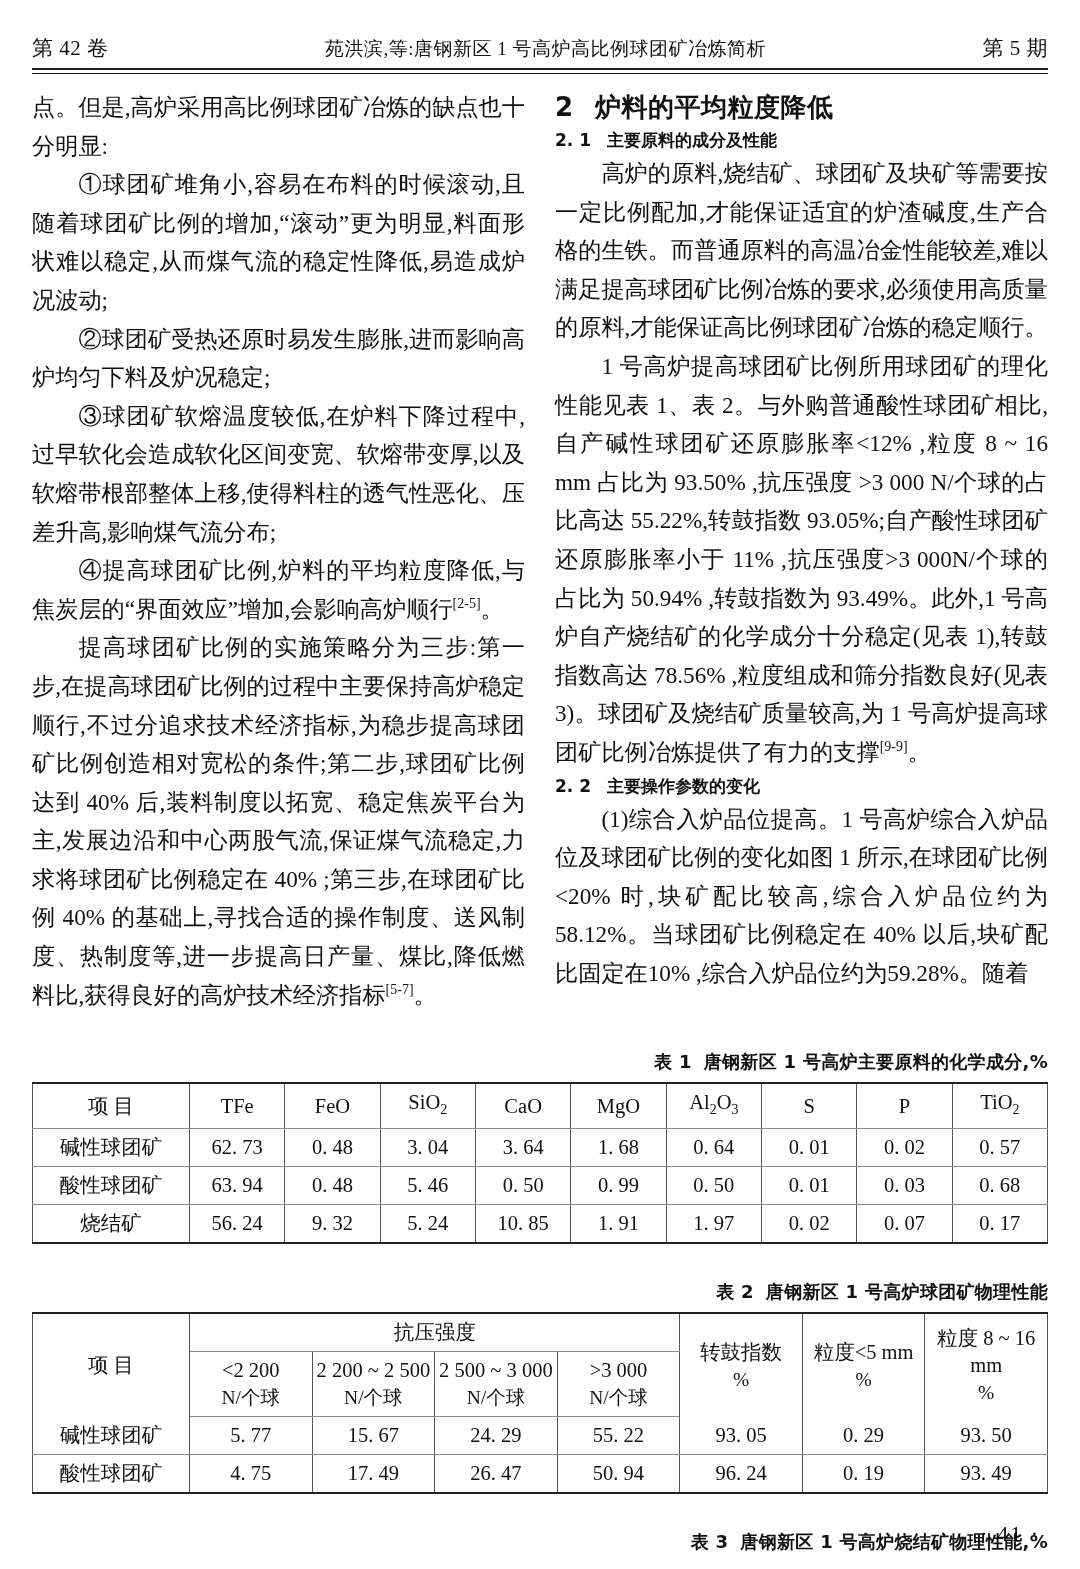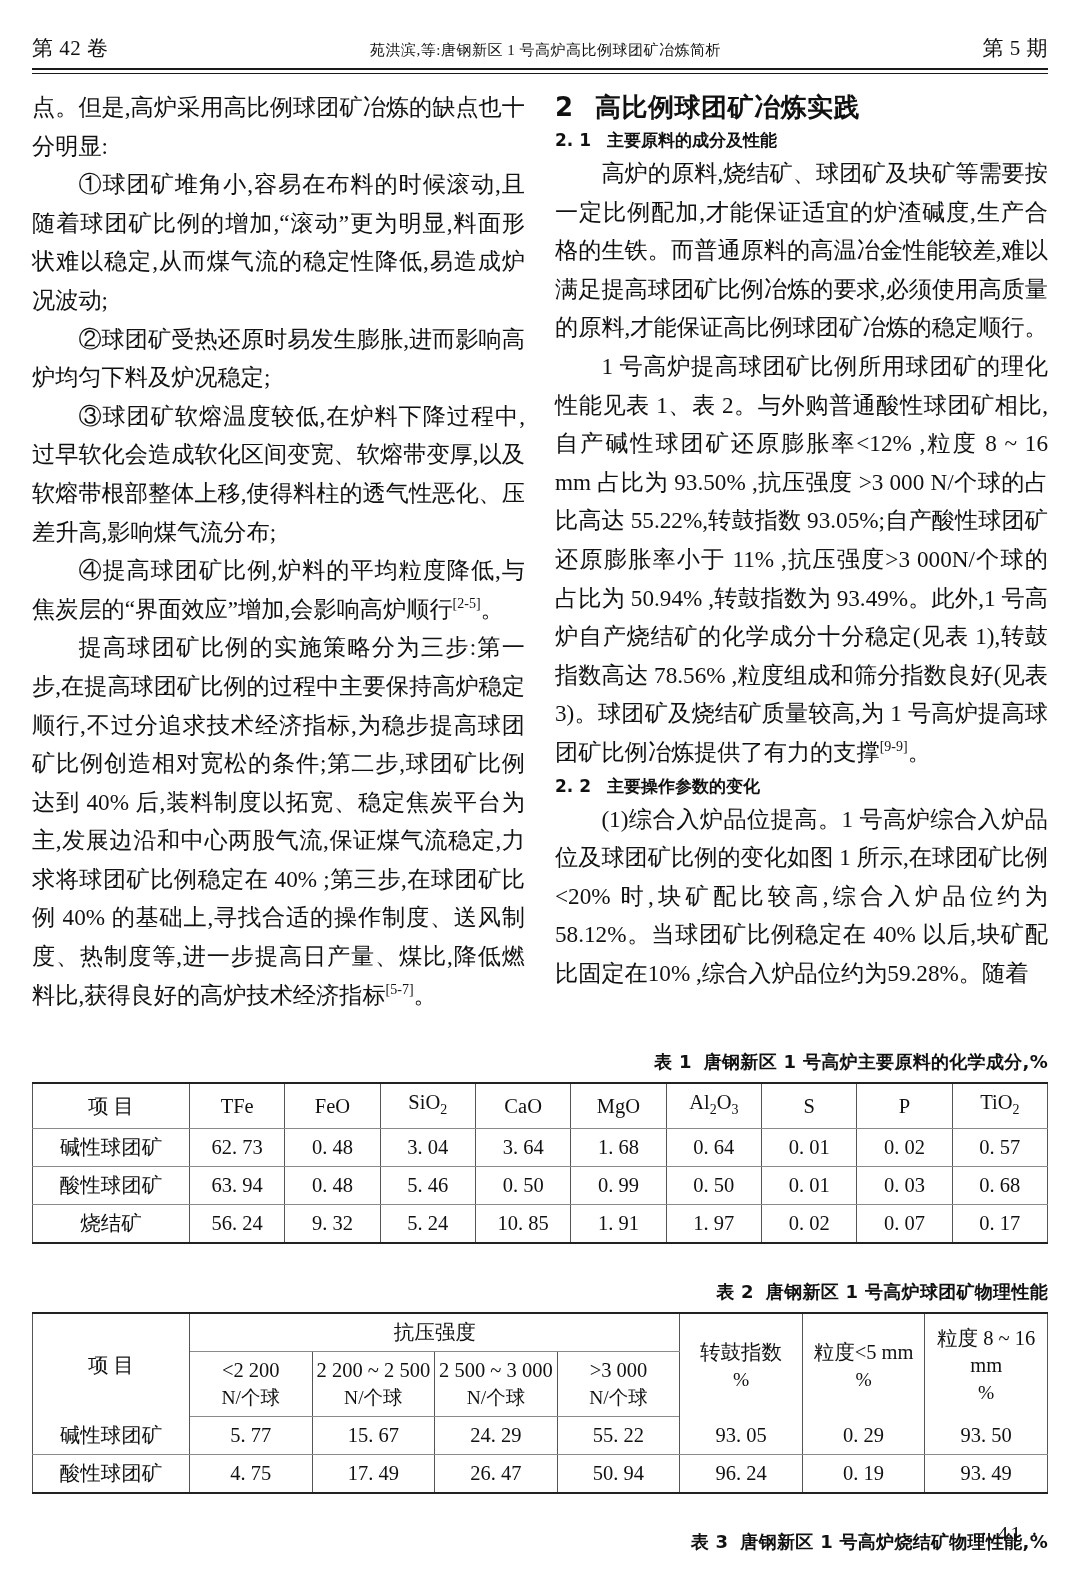--- a/index.html
+++ b/index.html
@@ -18,21 +18,21 @@
     padding:0 18px;
   }
 
   
   .runhead{
     display:flex;align-items:baseline;justify-content:space-between;
     padding:34px 14px 6px 14px;
     font-size:21px;
     letter-spacing:.5px;
   }
-  .runhead .mid{font-size:15px;}
+  .runhead .mid{font-size:19px;}
   .runhead .side{font-size:21px;}
   .rule-double{
     margin:0 14px;
     border-top:2.4px solid #1a1a1a;
     border-bottom:1.1px solid #1a1a1a;
     height:3px;
   }
 
   
   .columns{
@@ -145,21 +145,21 @@
     <div class="col">
       <p>点。但是,高炉采用高比例球团矿冶炼的缺点也十分明显:</p>
       <p class="ind">①球团矿堆角小,容易在布料的时候滚动,且随着球团矿比例的增加,“滚动”更为明显,料面形状难以稳定,从而煤气流的稳定性降低,易造成炉况波动;</p>
       <p class="ind">②球团矿受热还原时易发生膨胀,进而影响高炉均匀下料及炉况稳定;</p>
       <p class="ind">③球团矿软熔温度较低,在炉料下降过程中,过早软化会造成软化区间变宽、软熔带变厚,以及软熔带根部整体上移,使得料柱的透气性恶化、压差升高,影响煤气流分布;</p>
       <p class="ind"><span>④提高球团矿比例,炉料的平均粒度降低,与焦炭层的“界面效应”增加,会影响高炉顺行</span><sup>[2-5]</sup><span>。</span></p>
       <p class="ind"><span>提高球团矿比例的实施策略分为三步:第一步,在提高球团矿比例的过程中主要保持高炉稳定顺行,不过分追求技术经济指标,为稳步提高球团矿比例创造相对宽松的条件;第二步,球团矿比例达到 40% 后,装料制度以拓宽、稳定焦炭平台为主,发展边沿和中心两股气流,保证煤气流稳定,力求将球团矿比例稳定在 40% ;第三步,在球团矿比例 40% 的基础上,寻找合适的操作制度、送风制度、热制度等,进一步提高日产量、煤比,降低燃料比,获得良好的高炉技术经济指标</span><sup>[5-7]</sup><span>。</span></p>
     </div>
 
     <div class="col">
-      <h2 class="sec"><span class="num">2</span><span>高比例球团矿冶炼实践</span></h2>
+      <h2 class="sec"><span class="num">2</span><span>炉料的平均粒度降低</span></h2>
       <h3 class="sub"><span class="num">2. 1</span><span>主要原料的成分及性能</span></h3>
       <p class="ind">高炉的原料,烧结矿、球团矿及块矿等需要按一定比例配加,才能保证适宜的炉渣碱度,生产合格的生铁。而普通原料的高温冶金性能较差,难以满足提高球团矿比例冶炼的要求,必须使用高质量的原料,才能保证高比例球团矿冶炼的稳定顺行。</p>
       <p class="ind"><span>1 号高炉提高球团矿比例所用球团矿的理化性能见表 1、表 2。与外购普通酸性球团矿相比,自产碱性球团矿还原膨胀率&lt;12% ,粒度 8 ~ 16 mm 占比为 93.50% ,抗压强度 &gt;3 000 N/个球的占比高达 55.22%,转鼓指数 93.05%;自产酸性球团矿还原膨胀率小于 11% ,抗压强度&gt;3 000N/个球的占比为 50.94% ,转鼓指数为 93.49%。此外,1 号高炉自产烧结矿的化学成分十分稳定(见表 1),转鼓指数高达 78.56% ,粒度组成和筛分指数良好(见表 3)。球团矿及烧结矿质量较高,为 1 号高炉提高球团矿比例冶炼提供了有力的支撑</span><sup>[9-9]</sup><span>。</span></p>
       <h3 class="sub"><span class="num">2. 2</span><span>主要操作参数的变化</span></h3>
       <p class="ind">(1)综合入炉品位提高。1 号高炉综合入炉品位及球团矿比例的变化如图 1 所示,在球团矿比例&lt;20% 时,块矿配比较高,综合入炉品位约为 58.12%。当球团矿比例稳定在 40% 以后,块矿配比固定在10% ,综合入炉品位约为59.28%。随着</p>
     </div>
   </div>
 
   <div class="tblwrap">
     <div class="tcap">

